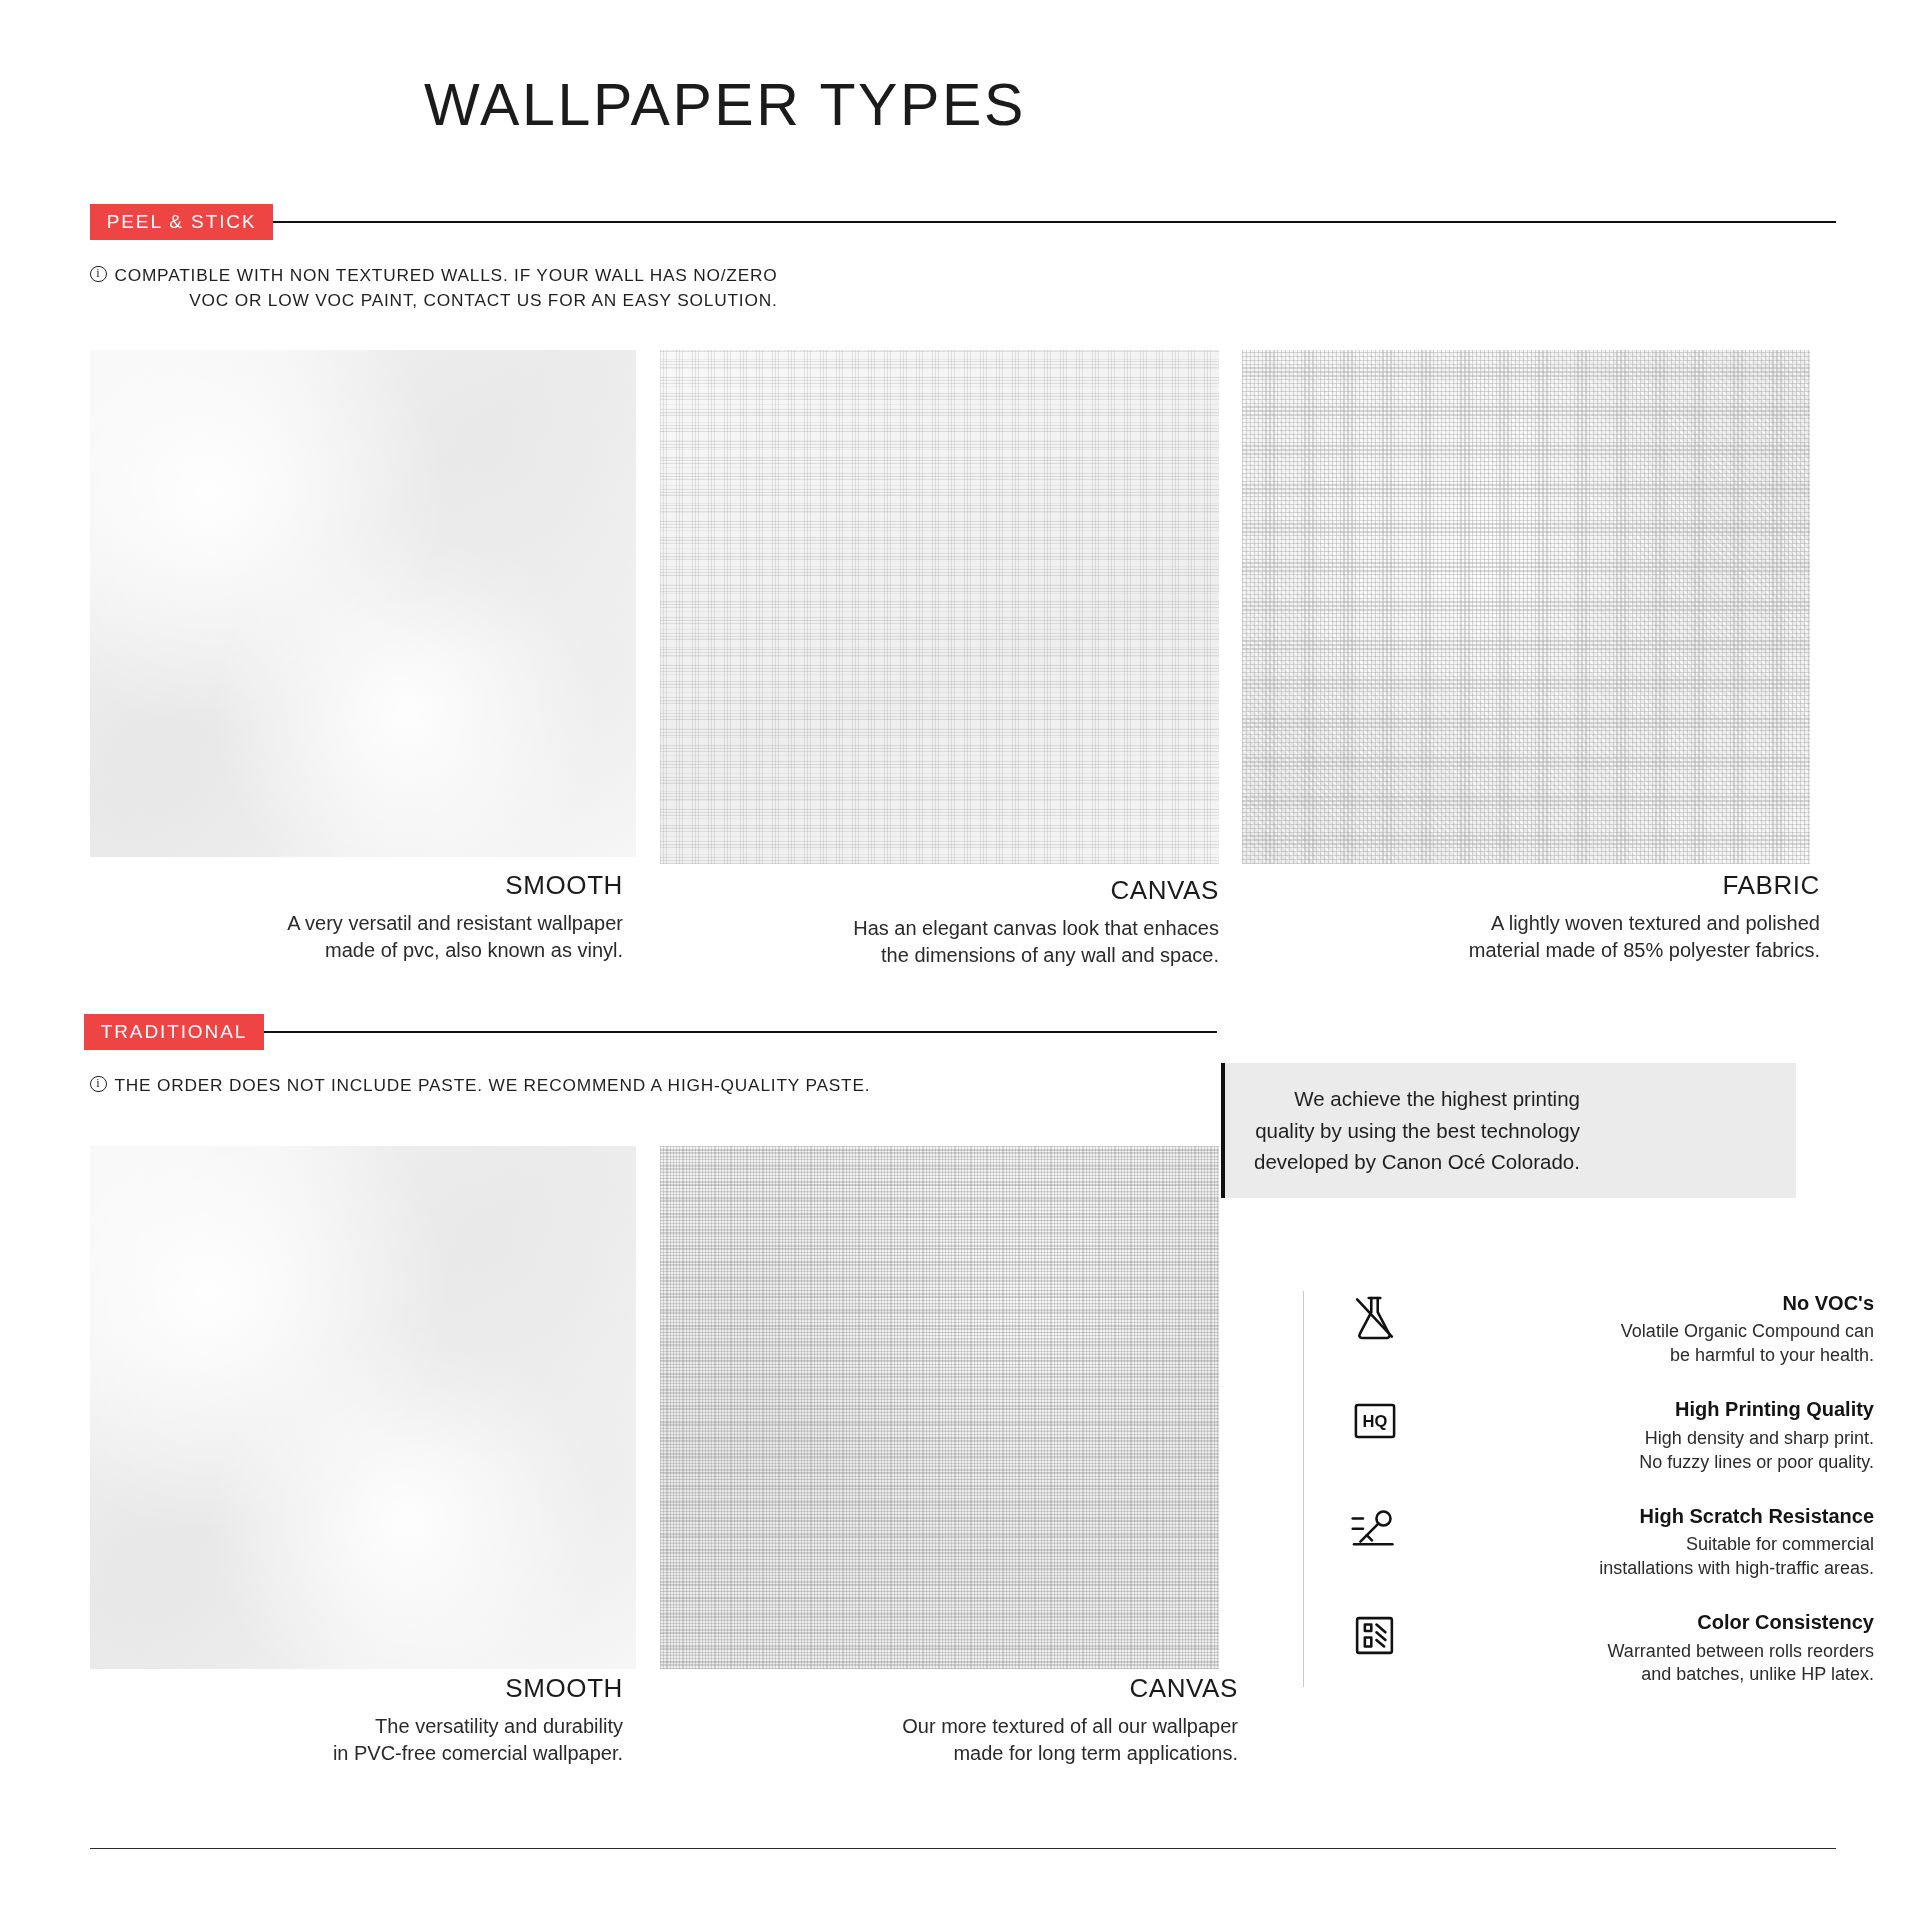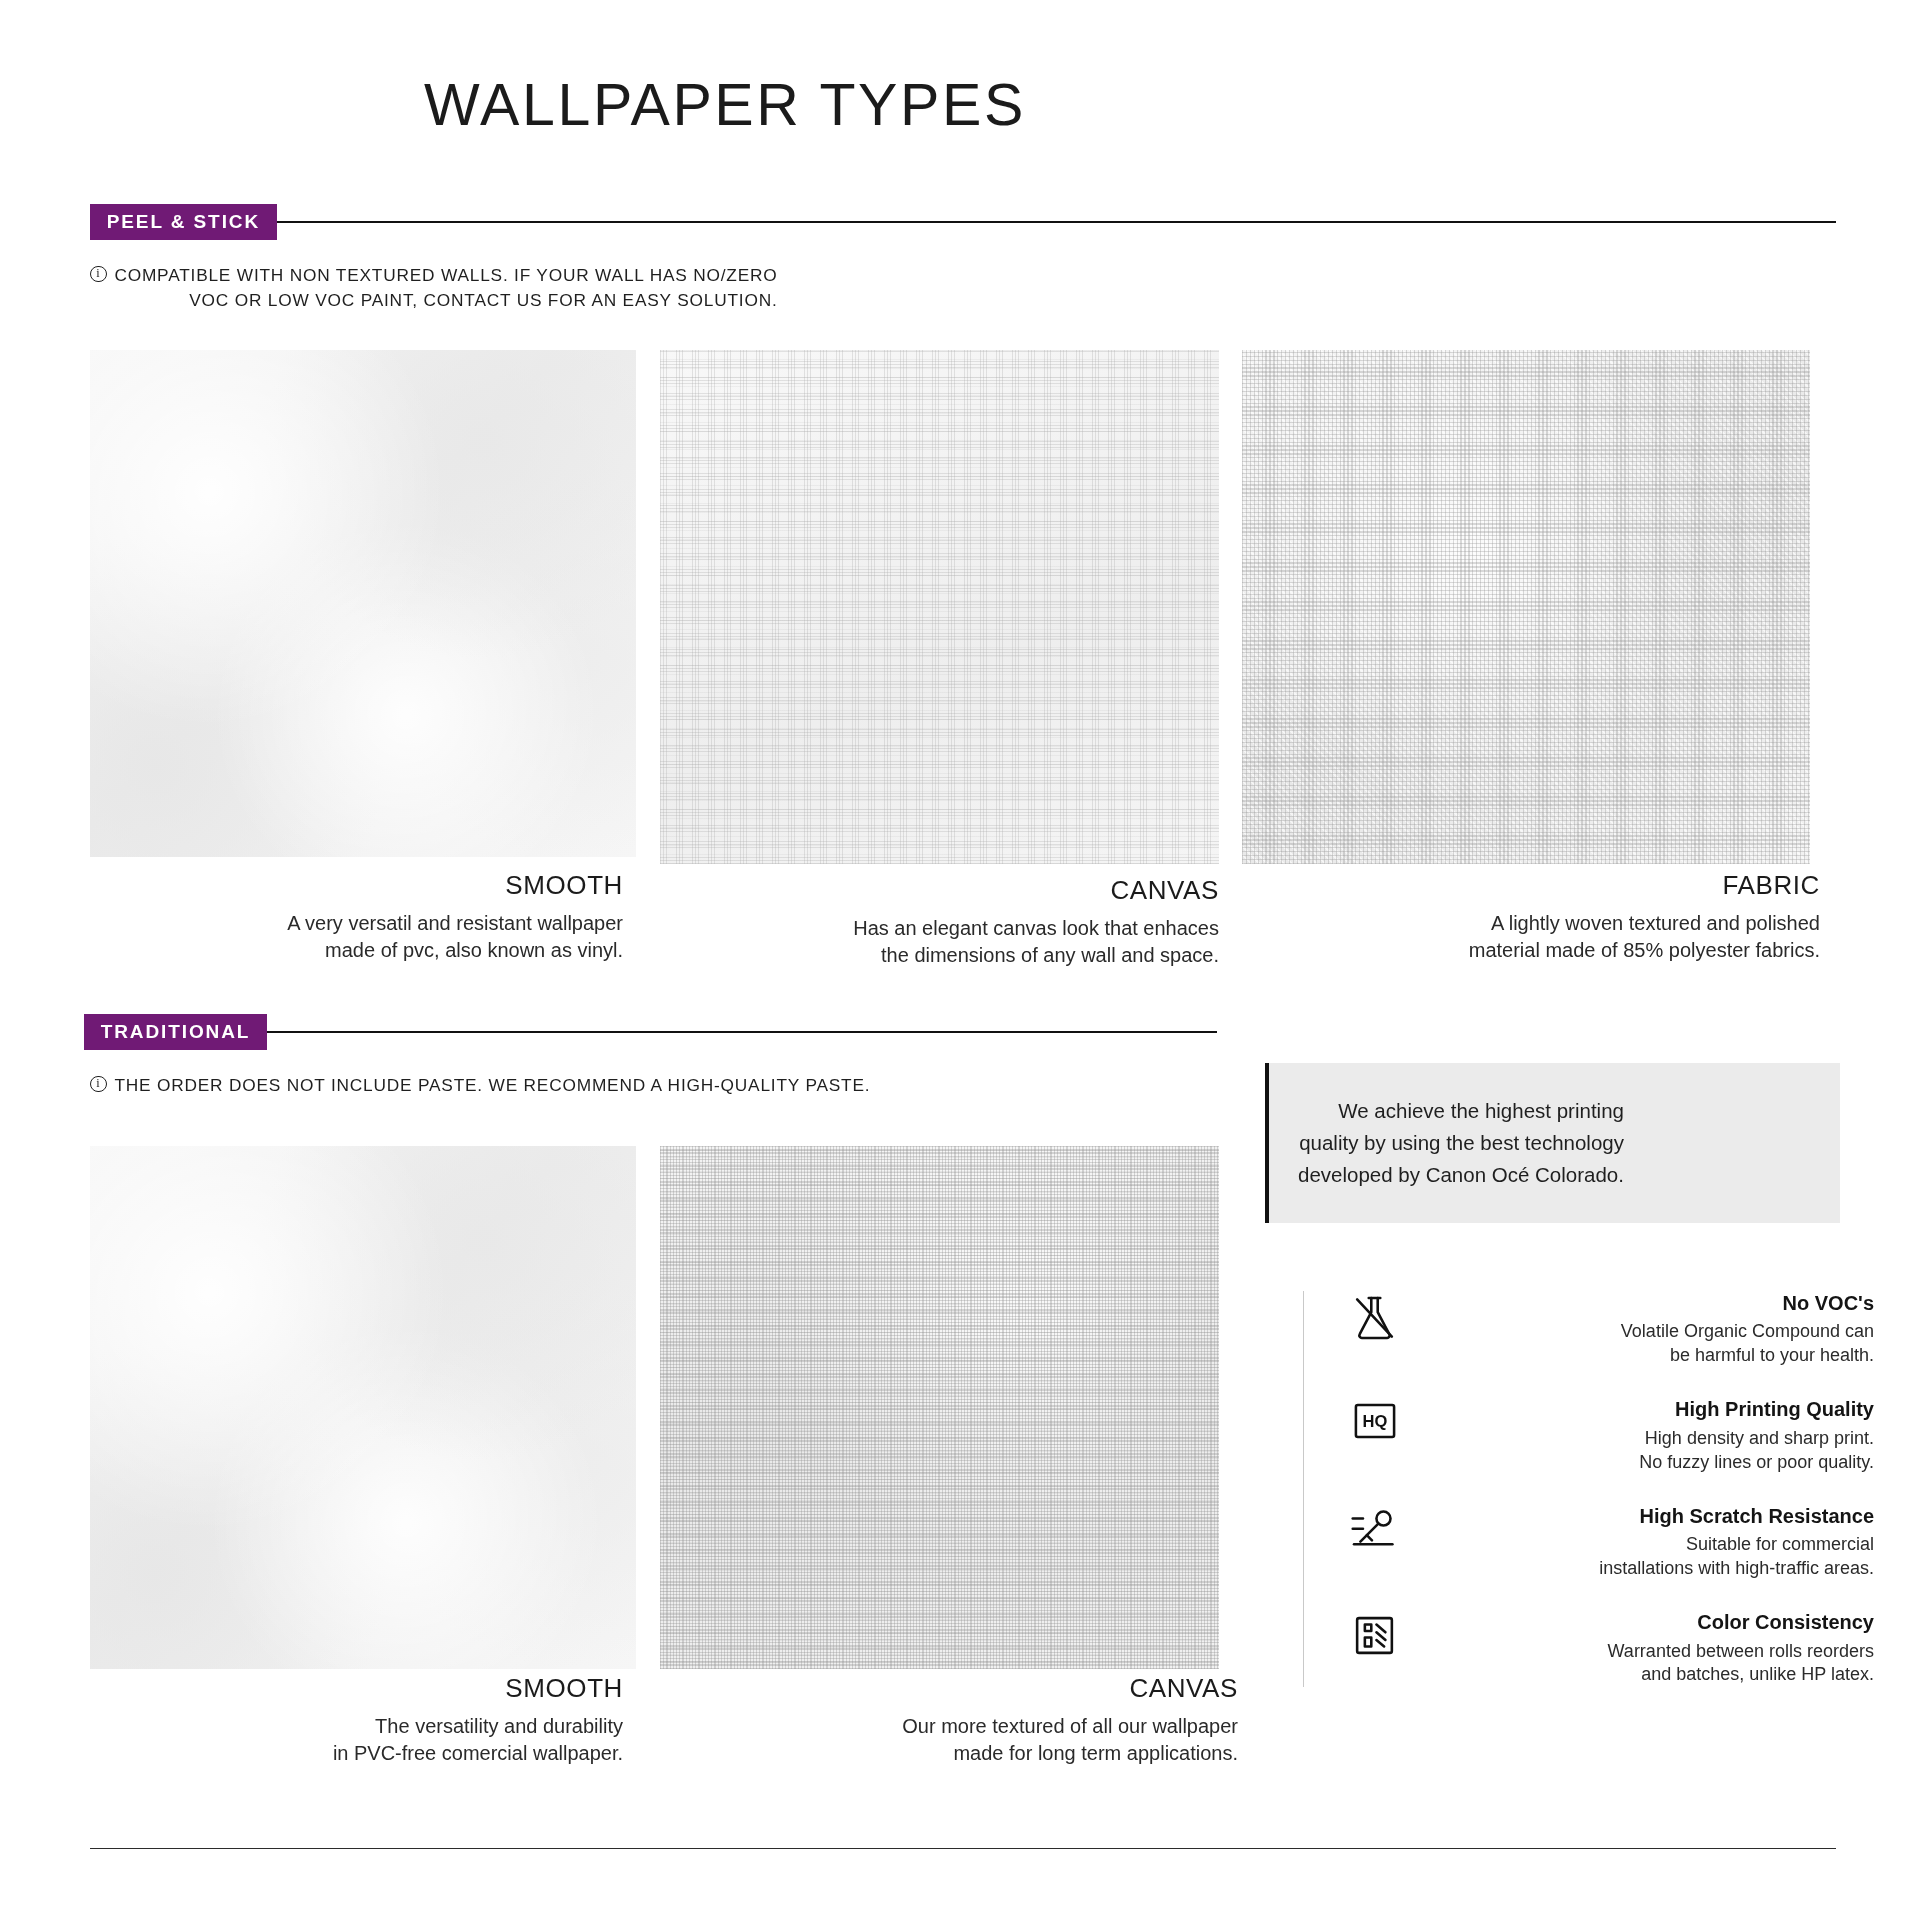--- a/index.html
+++ b/index.html
@@ -28,24 +28,24 @@
     white-space: nowrap;
   }
 
   
   .section-header-row {
     position: absolute;
     display: flex;
     align-items: center;
   }
   .section-tag {
-    background: #701a75;
+    background: #ef4444;
     color: #ffffff;
     font-size: 19px;
-    font-weight: 700;
+    font-weight: 400;
     letter-spacing: 1.9px;
     padding: 8.3px 16.7px 8.3px 16.7px;
     white-space: nowrap;
     line-height: 1;
   }
   .section-rule {
     height: 1.9px;
     background: #111111;
     flex: 1 1 auto;
   }
@@ -288,21 +288,21 @@
   </div>
 
   <div class="caption" style="left:660px; top:1673px; width:578px;">
     <div class="cap-title">CANVAS</div>
     <div class="cap-desc">
       <span>Our more textured of all our wallpaper</span><br>
       <span>made for long term applications.</span>
     </div>
   </div>
 
-  <div class="quote-box" style="left:1265px; top:1063px; width:575px; height:160px;">
+  <div class="quote-box" style="left:1221px; top:1063px; width:575px; height:135px;">
     <div class="quote-bar"></div>
     <div class="quote-text">
       <span>We achieve the highest printing</span><br>
       <span>quality by using the best technology</span><br>
       <span>developed by Canon Océ Colorado.</span>
     </div>
   </div>
 
   <div class="features">
 

